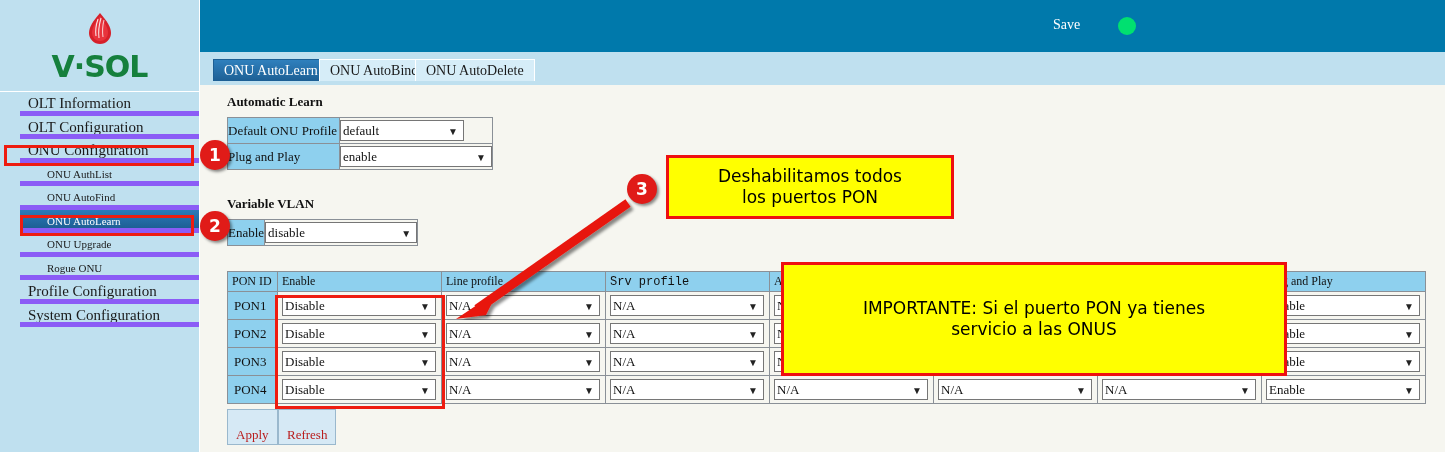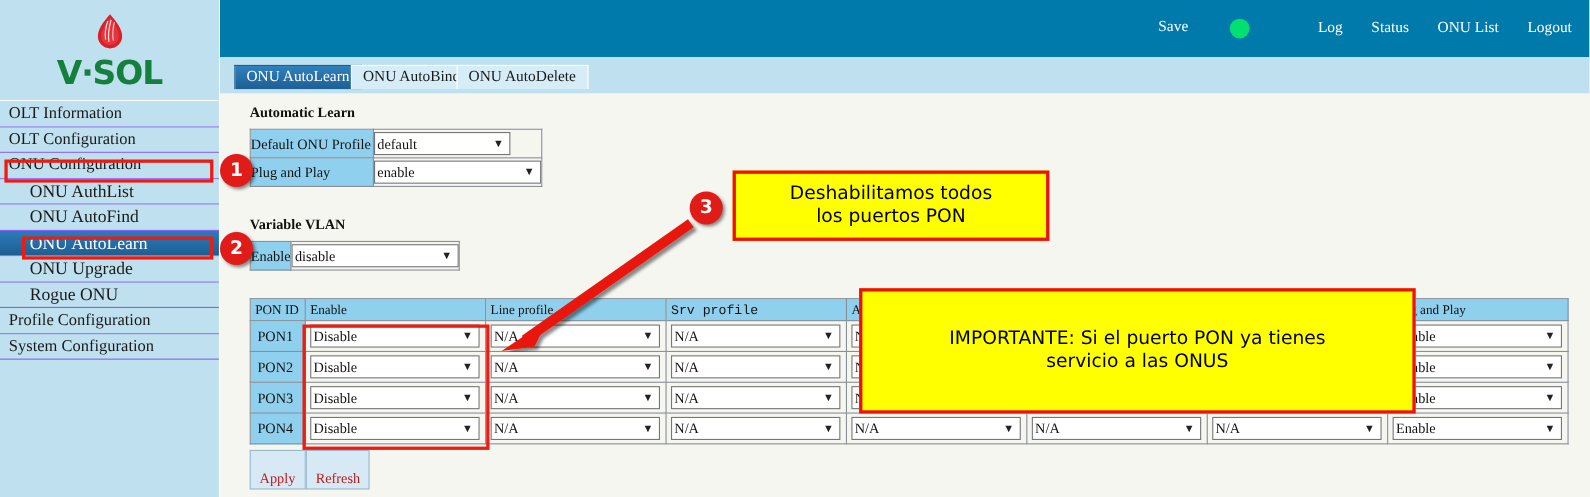--- a/index.html
+++ b/index.html
@@ -29,26 +29,27 @@
   .logo-word {
     font-family: "DejaVu Sans", sans-serif;
     font-weight: bold; font-size: 30px;
     letter-spacing: -1px; color: #15803d;
     line-height: 1;
   }
   .nav-item {
     height: 23.5px; line-height: 23.5px;
     font-size: 15px; color: #1a1a1a;
     padding-left: 8px;
-    border-bottom: 1px solid #8b5cf6;
+    border-bottom: 5px solid #8b5cf6;
     background: #bfe0ef;
     white-space: nowrap; overflow: hidden;
     cursor: pointer;
-  }
-  .nav-item.sub { padding-left: 27px; font-size: 16px; }
+    margin-left: 20px;
+  }
+  .nav-item.sub { padding-left: 27px; font-size: 11px; }
   .nav-item.active {
     background: linear-gradient(to bottom, #2b7bb9, #1d5f94);
     color: #ffffff;
   }
 
   
   #topbar {
     position: absolute; left: 200px; top: 0;
     width: 1245px; height: 52px;
     background: #0079ab;
@@ -196,26 +197,20 @@
     <div class="nav-item sub active">ONU AutoLearn</div>
     <div class="nav-item sub">ONU Upgrade</div>
     <div class="nav-item sub">Rogue ONU</div>
     <div class="nav-item">Profile Configuration</div>
     <div class="nav-item">System Configuration</div>
   </div>
 
   <div id="topbar">
     <div id="save-link">Save</div>
     <div id="save-led"></div>
-    <div class="tr">
-      <div class="top-link">Log</div>
-      <div class="top-link">Status</div>
-      <div class="top-link">ONU List</div>
-      <div class="top-link last">Logout</div>
-    </div>
   </div>
 
   <div id="tabstrip">
     <div class="tab active" style="left:13px;">ONU AutoLearn</div>
     <div class="tab" style="left:119px;">ONU AutoBind</div>
     <div class="tab" style="left:215px;">ONU AutoDelete</div>
   </div>
 
   <div id="content">
 

